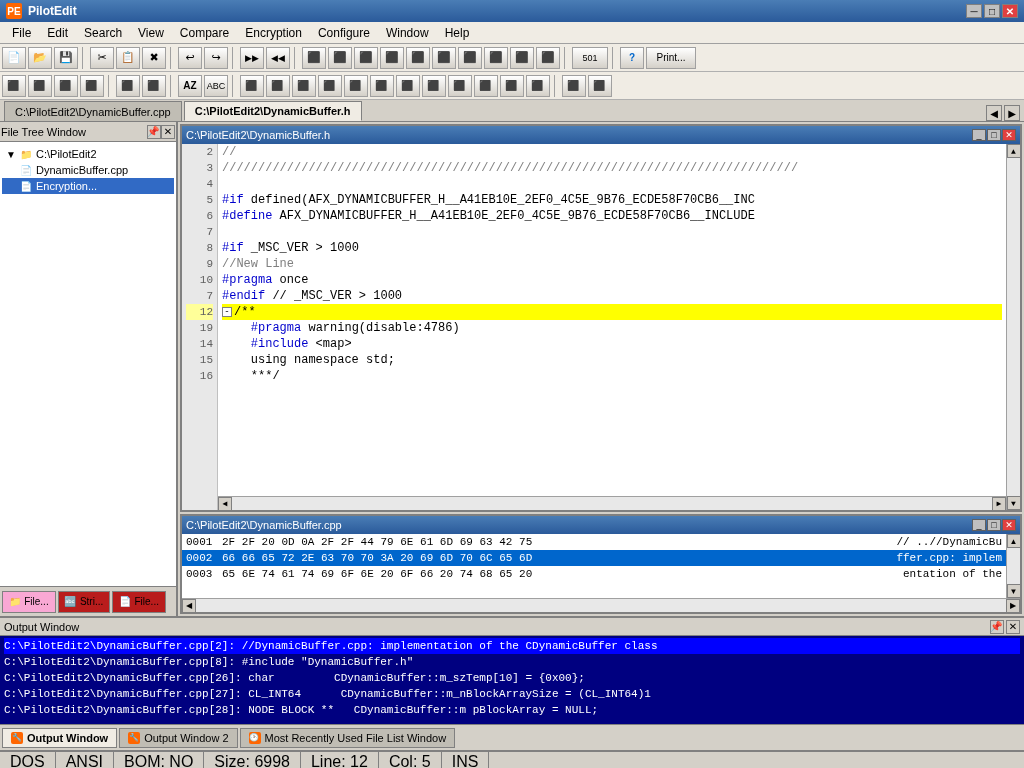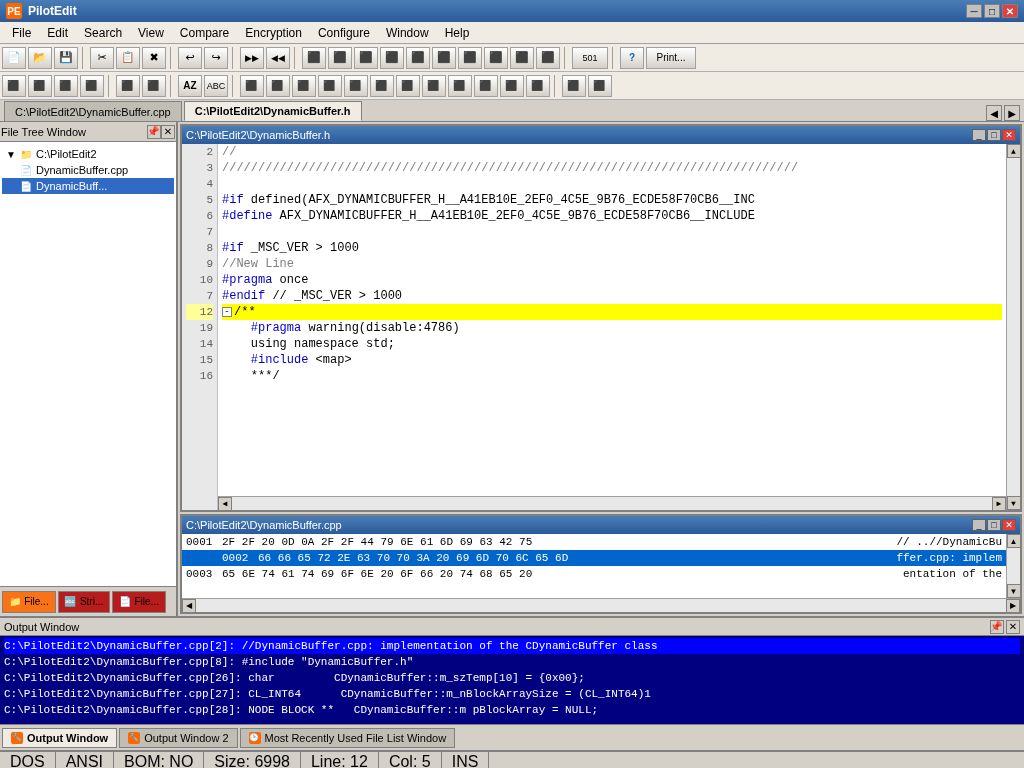--- a/index.html
+++ b/index.html
@@ -204,21 +204,21 @@
     }
     .ft-tab {
       height: 22px;
       padding: 0 6px;
       background: #b91c1c;
       border: 1px solid #808080;
       font-size: 10px;
       display: flex; align-items: center;
       cursor: pointer;
     }
-    .ft-tab.active { background: #f97316; }
+    .ft-tab.active { background: #f9a8d4; }
 
     
     #editor-area {
       flex: 1;
       display: flex;
       flex-direction: column;
       background: #d4d0c8;
       overflow: hidden;
     }
 
@@ -538,21 +538,21 @@
         <span class="tree-icon">▼</span>
         <span class="tree-icon">📁</span>
         <span>C:\PilotEdit2</span>
       </div>
       <div class="tree-item" style="padding-left:18px;">
         <span class="tree-icon">📄</span>
         <span>DynamicBuffer.cpp</span>
       </div>
       <div class="tree-item selected" style="padding-left:18px;">
         <span class="tree-icon">📄</span>
-        <span>DynamicBuff...</span>
+        <span>Encryption...</span>
       </div>
     </div>
     <div id="file-tree-tabs">
       <div class="ft-tab active">📁 File...</div>
       <div class="ft-tab">🔤 Stri...</div>
       <div class="ft-tab">📄 File...</div>
     </div>
   </div>
 
   <div id="editor-area">
@@ -598,22 +598,22 @@
             <div class="code-line">
                 <span class="kw-gray">//New Line</span>
               </div>
             <div class="code-line"><span class="kw-blue">#pragma</span>&nbsp;once</div>
             <div class="code-line"><span class="kw-blue">#endif</span>&nbsp;// _MSC_VER &gt; 1000</div>
             <div class="code-line highlighted" style="background:#ffff00; width:100%;">
               <div class="collapse-marker">-</div>
               <span>/**</span>
             </div>
             <div class="code-line">&nbsp;&nbsp;&nbsp;&nbsp;<span class="kw-blue">#pragma</span>&nbsp;warning(disable:4786)</div>
+            <div class="code-line">&nbsp;&nbsp;&nbsp;&nbsp;<span class="kw-blue">#include</span>&nbsp;&lt;map&gt;</div>
             <div class="code-line">&nbsp;&nbsp;&nbsp;&nbsp;using namespace std;</div>
-            <div class="code-line">&nbsp;&nbsp;&nbsp;&nbsp;<span class="kw-blue">#include</span>&nbsp;&lt;map&gt;</div>
             <div class="code-line">&nbsp;&nbsp;&nbsp;&nbsp;***/</div>
           </div>
 
           <div class="scroll-h" style="width:100%;">
             <div class="scroll-btn">◀</div>
             <div style="flex:1; background:#e8e8e8; height:100%;"></div>
             <div class="scroll-btn">▶</div>
           </div>
         </div>
 
@@ -633,21 +633,21 @@
         <div class="sub-win-btn close">✕</div>
       </div>
       <div style="display:flex; overflow:hidden; flex:1;">
         <div class="hex-editor" style="flex:1; overflow:hidden;">
           <div class="hex-row">
             <span class="hex-addr">0001</span>
             <span class="hex-bytes">2F 2F 20 0D 0A 2F 2F 44 79 6E 61 6D 69 63 42 75</span>
             <span class="hex-ascii">// ..//DynamicBu</span>
           </div>
           <div class="hex-row" style="background:#0066cc; color:white;">
-            <span class="hex-addr" style="color:white;margin-left:36px;">0002</span>
+            <span class="hex-addr" style="color:white;">0002</span>
             <span class="hex-bytes" style="color:white;">66 66 65 72 2E 63 70 70 3A 20 69 6D 70 6C 65 6D</span>
             <span class="hex-ascii" style="color:white;">ffer.cpp: implem</span>
           </div>
           <div class="hex-row">
             <span class="hex-addr">0003</span>
             <span class="hex-bytes">65 6E 74 61 74 69 6F 6E 20 6F 66 20 74 68 65 20</span>
             <span class="hex-ascii">entation of the</span>
           </div>
         </div>
 

